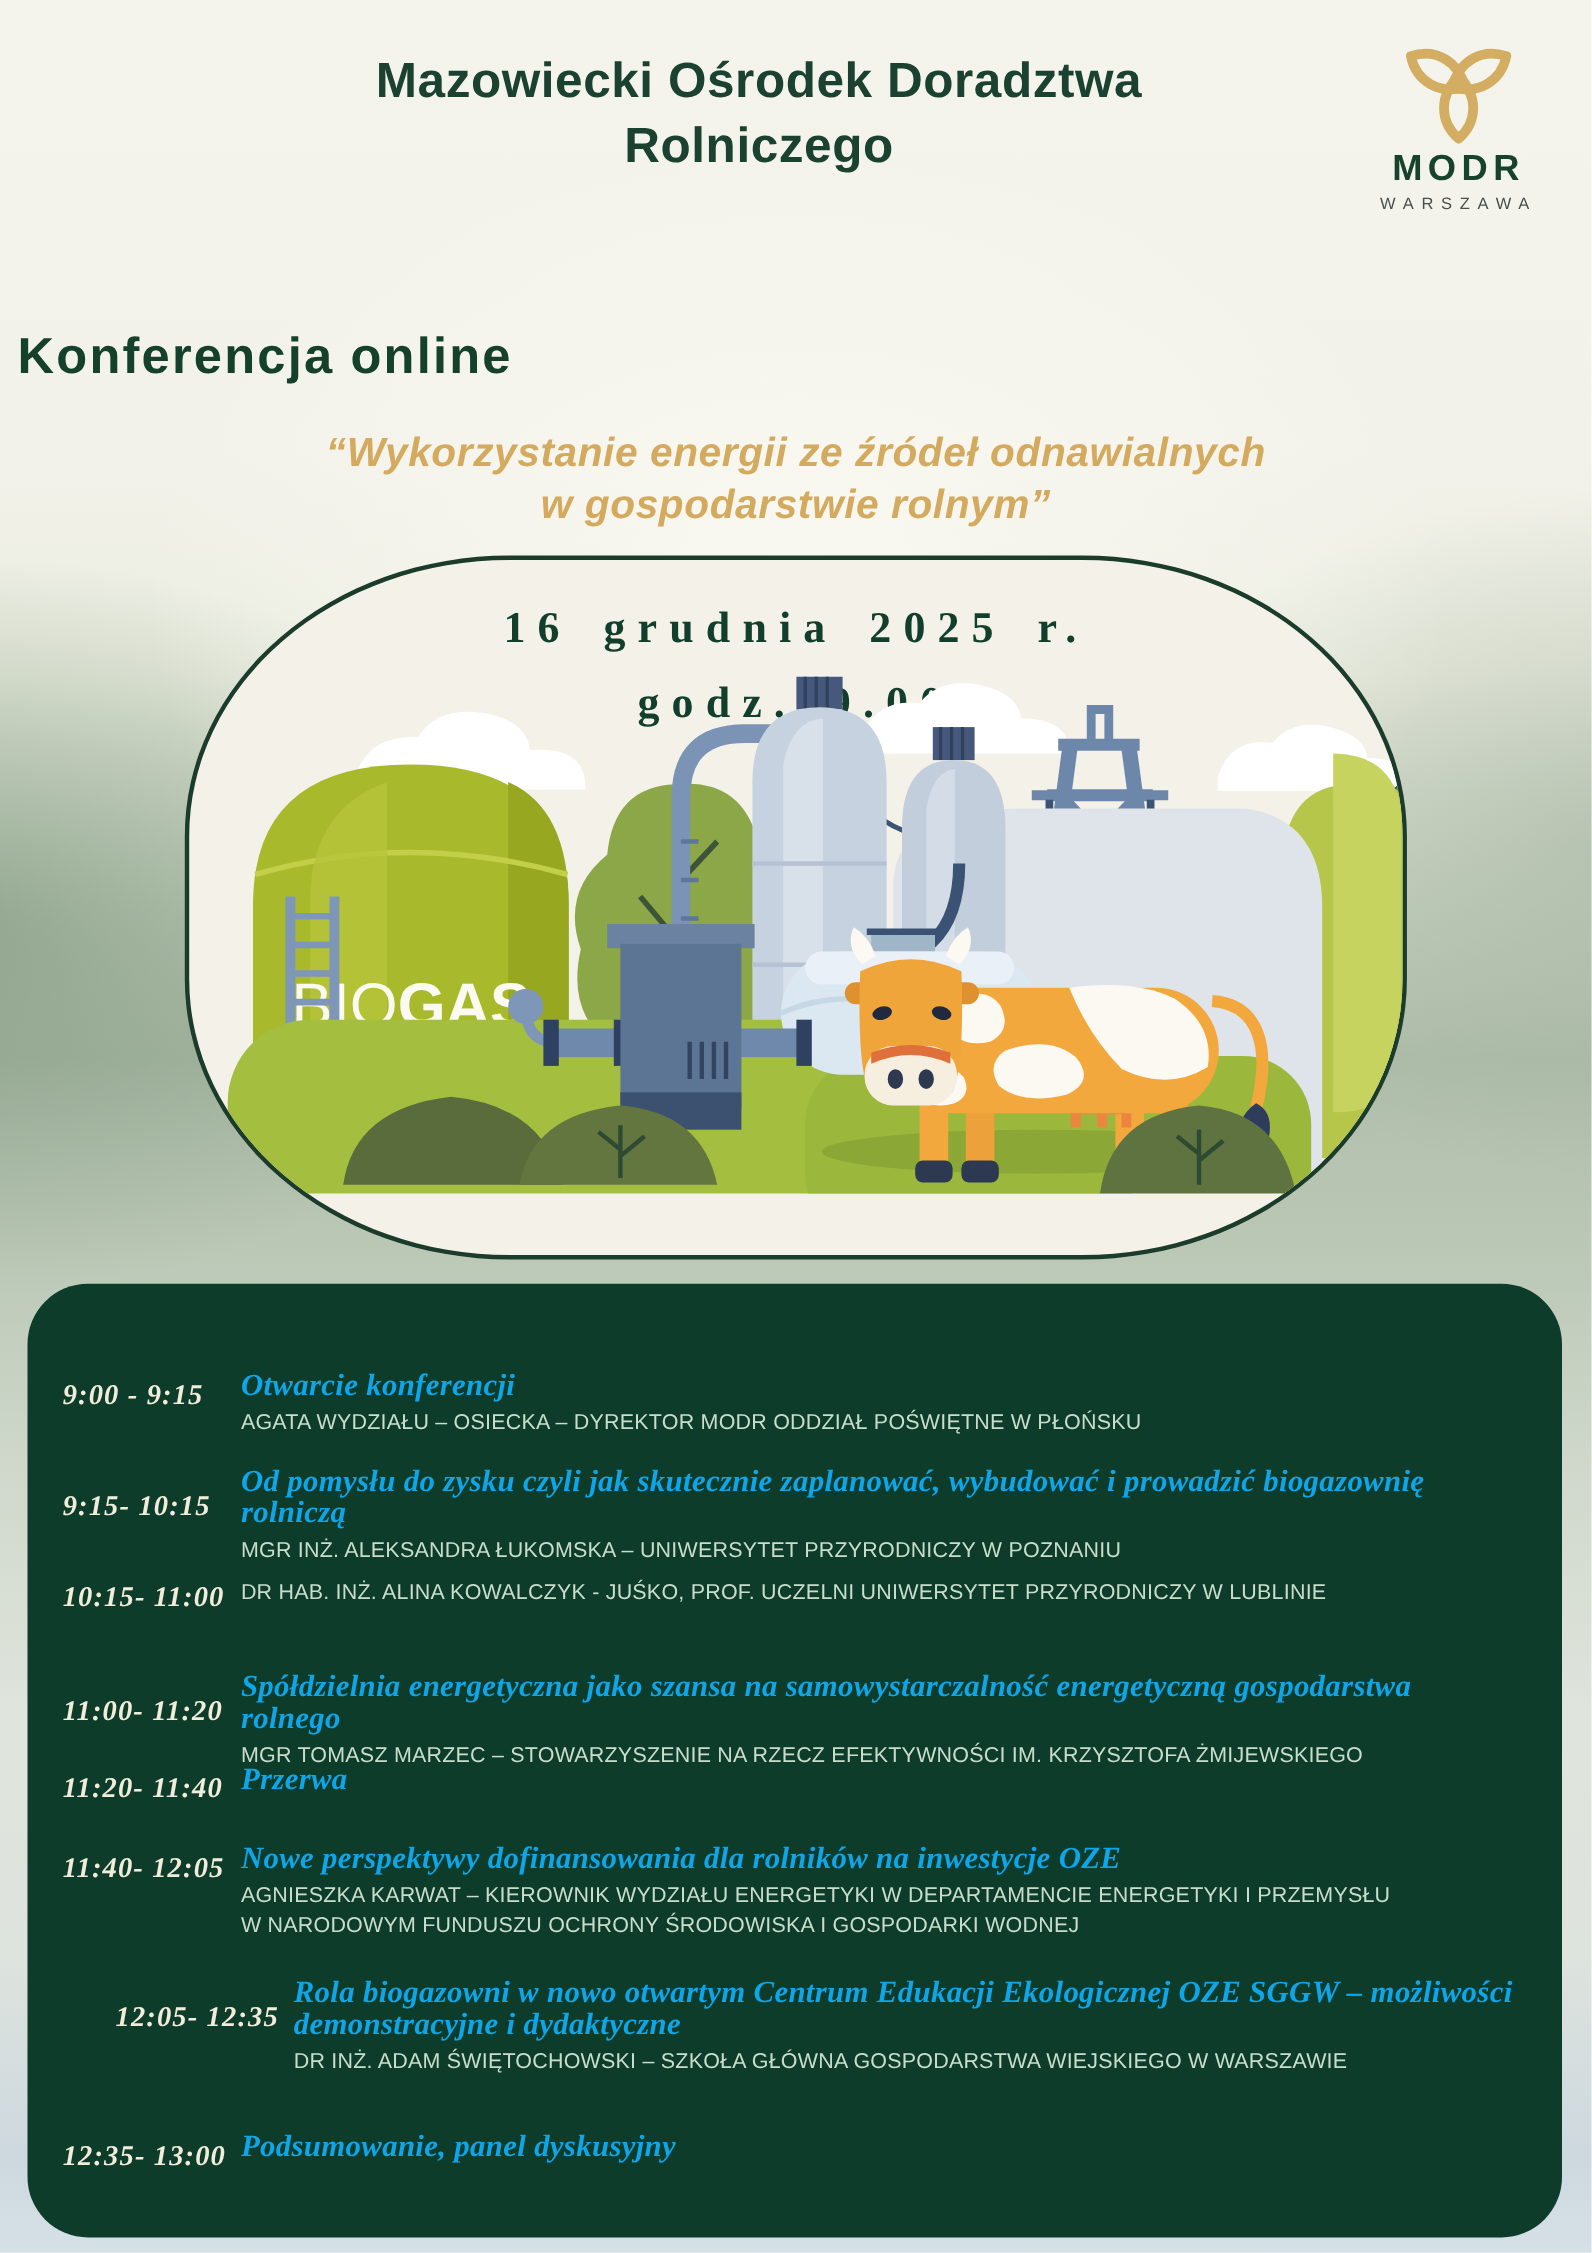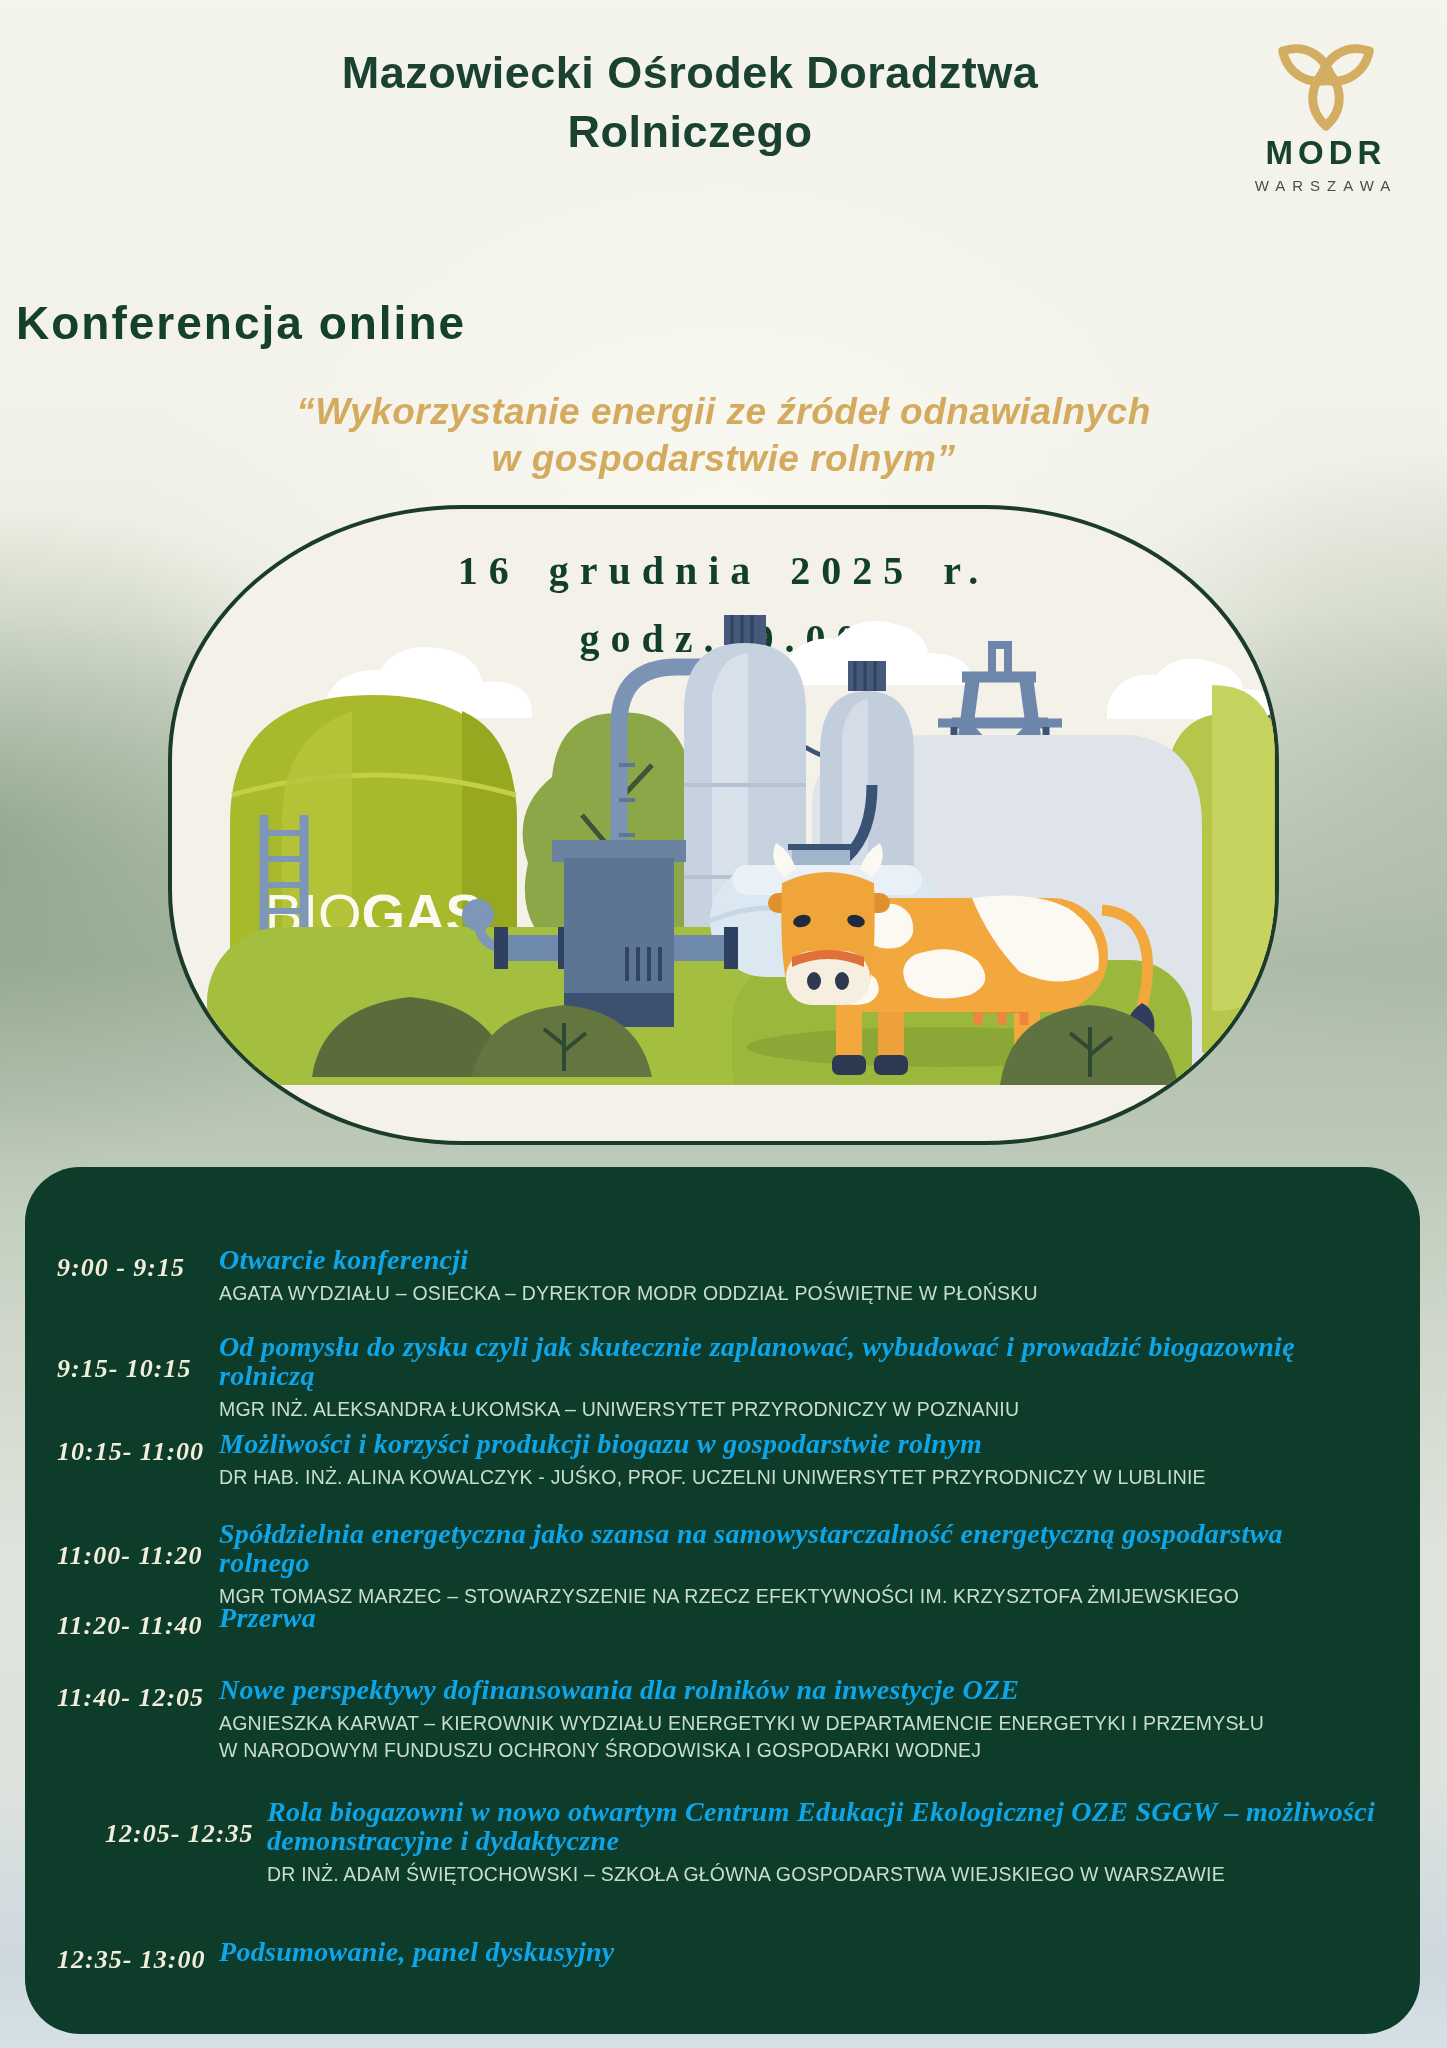--- a/index.html
+++ b/index.html
@@ -261,21 +261,20 @@
       <div class="content">
         <div class="talk-title">Od pomysłu do zysku czyli jak skutecznie zaplanować, wybudować i prowadzić biogazownię
 rolniczą</div>
         <div class="speaker">MGR INŻ. ALEKSANDRA ŁUKOMSKA – UNIWERSYTET PRZYRODNICZY W POZNANIU</div>
       </div>
     </div>
 
     <div class="row r3">
       <div class="time t1">10:15- 11:00</div>
       <div class="content">
-        <div class="talk-title">Możliwości i korzyści produkcji biogazu w gospodarstwie rolnym</div>
         <div class="speaker">DR HAB. INŻ. ALINA KOWALCZYK - JUŚKO, PROF. UCZELNI UNIWERSYTET PRZYRODNICZY W LUBLINIE</div>
       </div>
     </div>
 
     <div class="row r4">
       <div class="time t2">11:00- 11:20</div>
       <div class="content">
         <div class="talk-title">Spółdzielnia energetyczna jako szansa na samowystarczalność energetyczną gospodarstwa
 rolnego</div>
         <div class="speaker">MGR TOMASZ MARZEC – STOWARZYSZENIE NA RZECZ EFEKTYWNOŚCI IM. KRZYSZTOFA ŻMIJEWSKIEGO</div>

